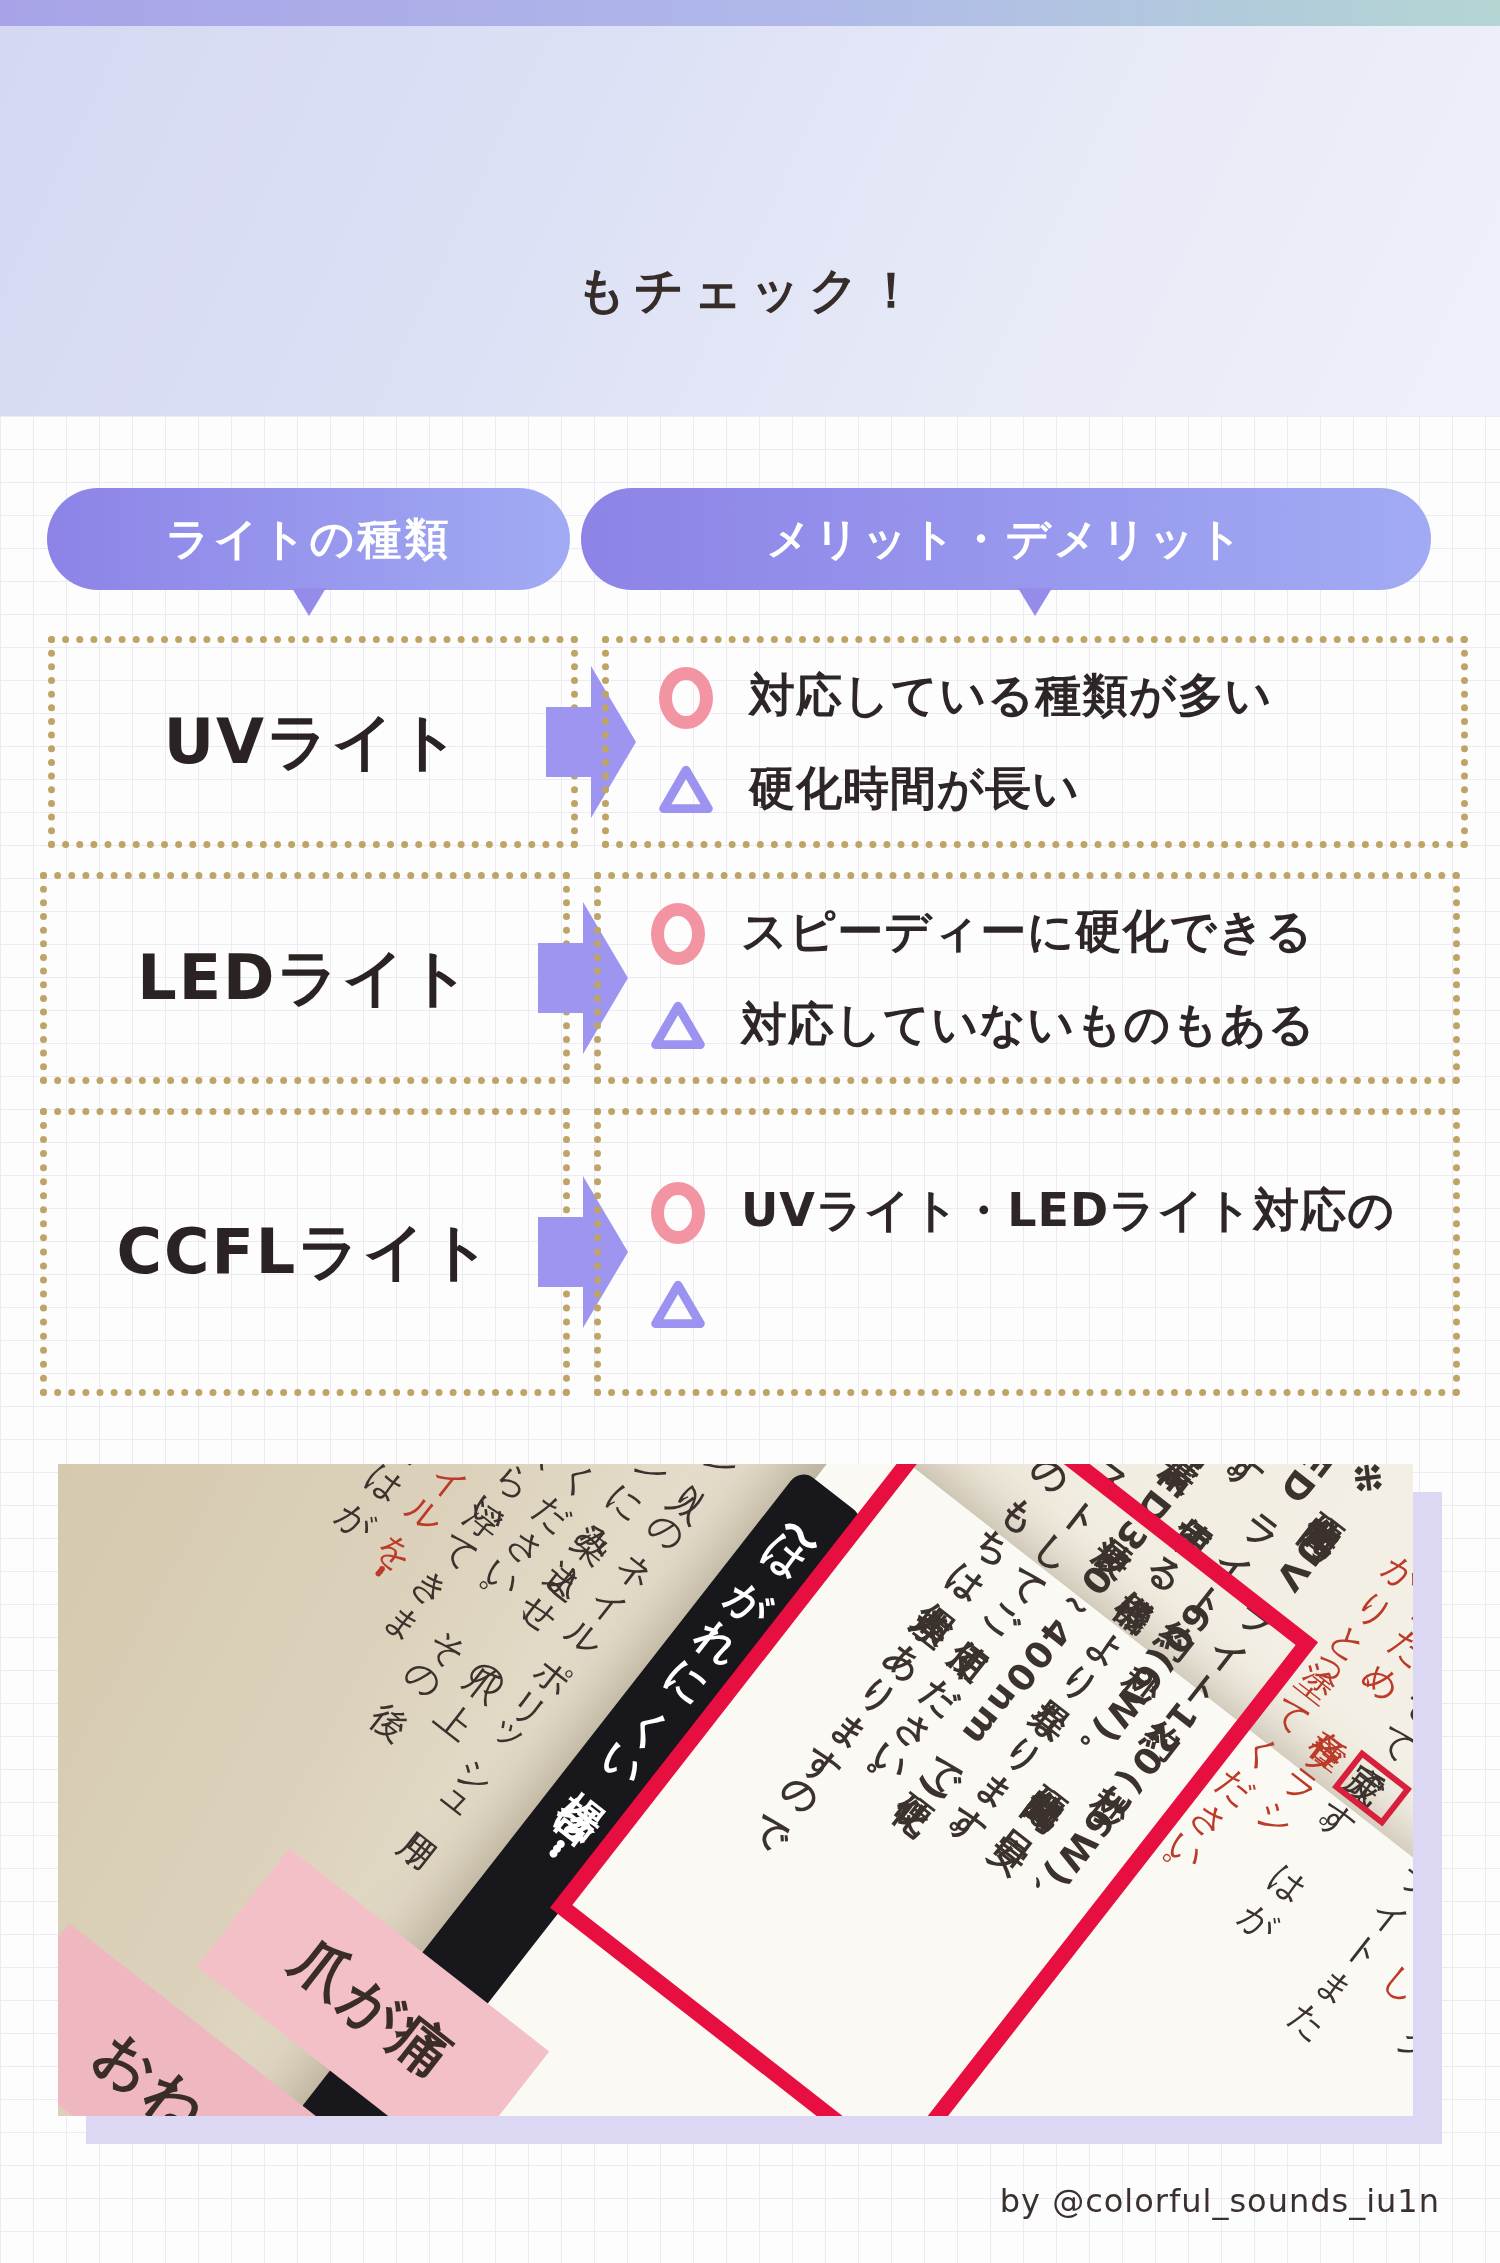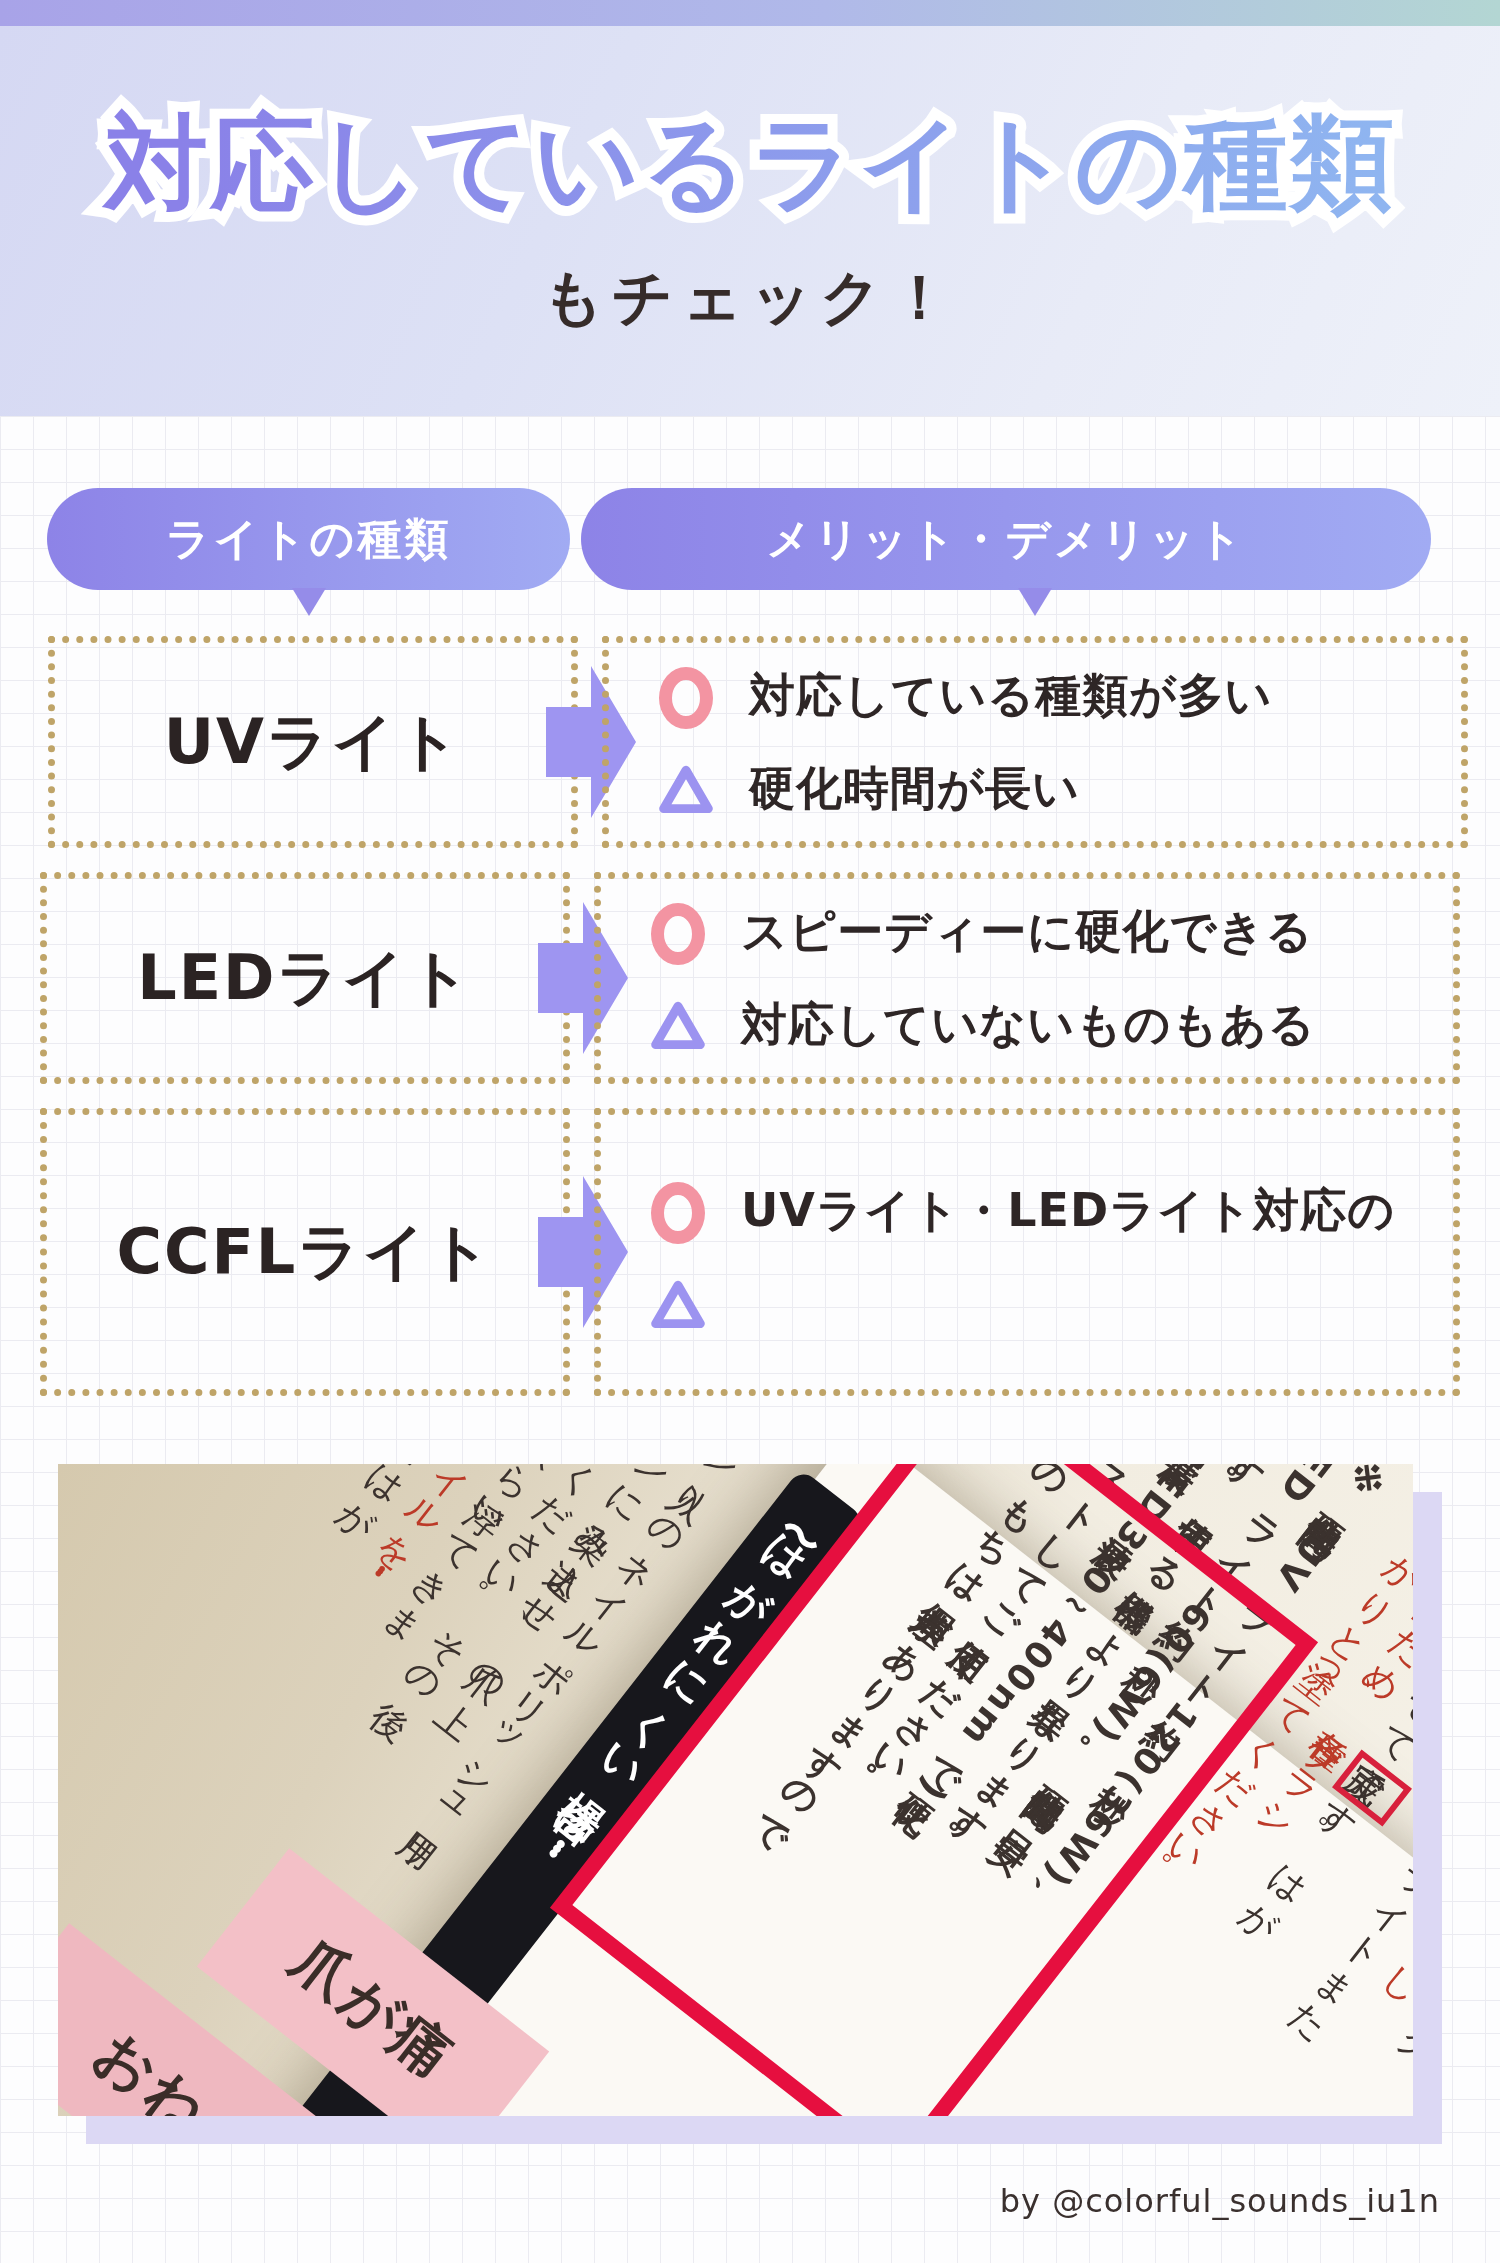--- a/index.html
+++ b/index.html
@@ -11,21 +11,21 @@
     background:linear-gradient(90deg,#a8a3e8 0%,#b0b9e9 55%,#b3d6d3 100%);}
   .header{position:absolute;left:0;top:26px;width:1500px;height:390px;
     background:linear-gradient(115deg,#d5d8f3 0%,#dde1f5 38%,#e8ebf7 72%,#eef1f9 100%);}
   .title-wrap{position:absolute;top:52px;left:0;width:100%;height:170px;text-align:center;}
   .title-layer{position:absolute;left:0;width:100%;font-size:104px;font-weight:bold;
     letter-spacing:2px;line-height:170px;white-space:nowrap;}
   .title-stroke{-webkit-text-stroke:20px #ffffff;color:#ffffff;}
   .title-fill{background:linear-gradient(90deg,#8a81e8 12%,#8fb5f0 92%);
     -webkit-background-clip:text;background-clip:text;color:#8a81e8;-webkit-text-fill-color:transparent;}
   .subtitle{position:absolute;top:232px;left:0;width:100%;text-align:center;
-    font-size:60px;font-weight:bold;color:#362c2a;letter-spacing:8px;}
+    font-size:49px;font-weight:bold;color:#362c2a;letter-spacing:8px;}
 
   
   .main-bg{position:absolute;left:0;top:416px;width:1500px;height:1847px;
     background-color:#fdfdfe;
     background-image:linear-gradient(#ebebf1 1px,transparent 1px),
                      linear-gradient(90deg,#ebebf1 1px,transparent 1px);
     background-size:33px 33px;}
 
   
   .pill{position:absolute;top:488px;height:102px;border-radius:52px;
@@ -89,24 +89,20 @@
   .credit{position:absolute;top:2150px;right:60px;font-size:32px;color:#3a302e;letter-spacing:1px;margin-top:32px;}
 </style>
 </head>
 <body>
 
 <div class="page">
 
   <div class="top-bar"></div>
 
   <div class="header">
-    <div class="title-wrap">
-      <span class="title-layer title-stroke">対応しているライトの種類</span>
-      <span class="title-layer title-fill">対応しているライトの種類</span>
-    </div>
     <div class="subtitle">もチェック！</div>
   </div>
 
   <div class="main-bg"></div>
 
   <div class="pill pill-left">
     <span>ライトの種類</span>
   </div>
   <div class="pill pill-right">
     <span>メリット・デメリット</span>

